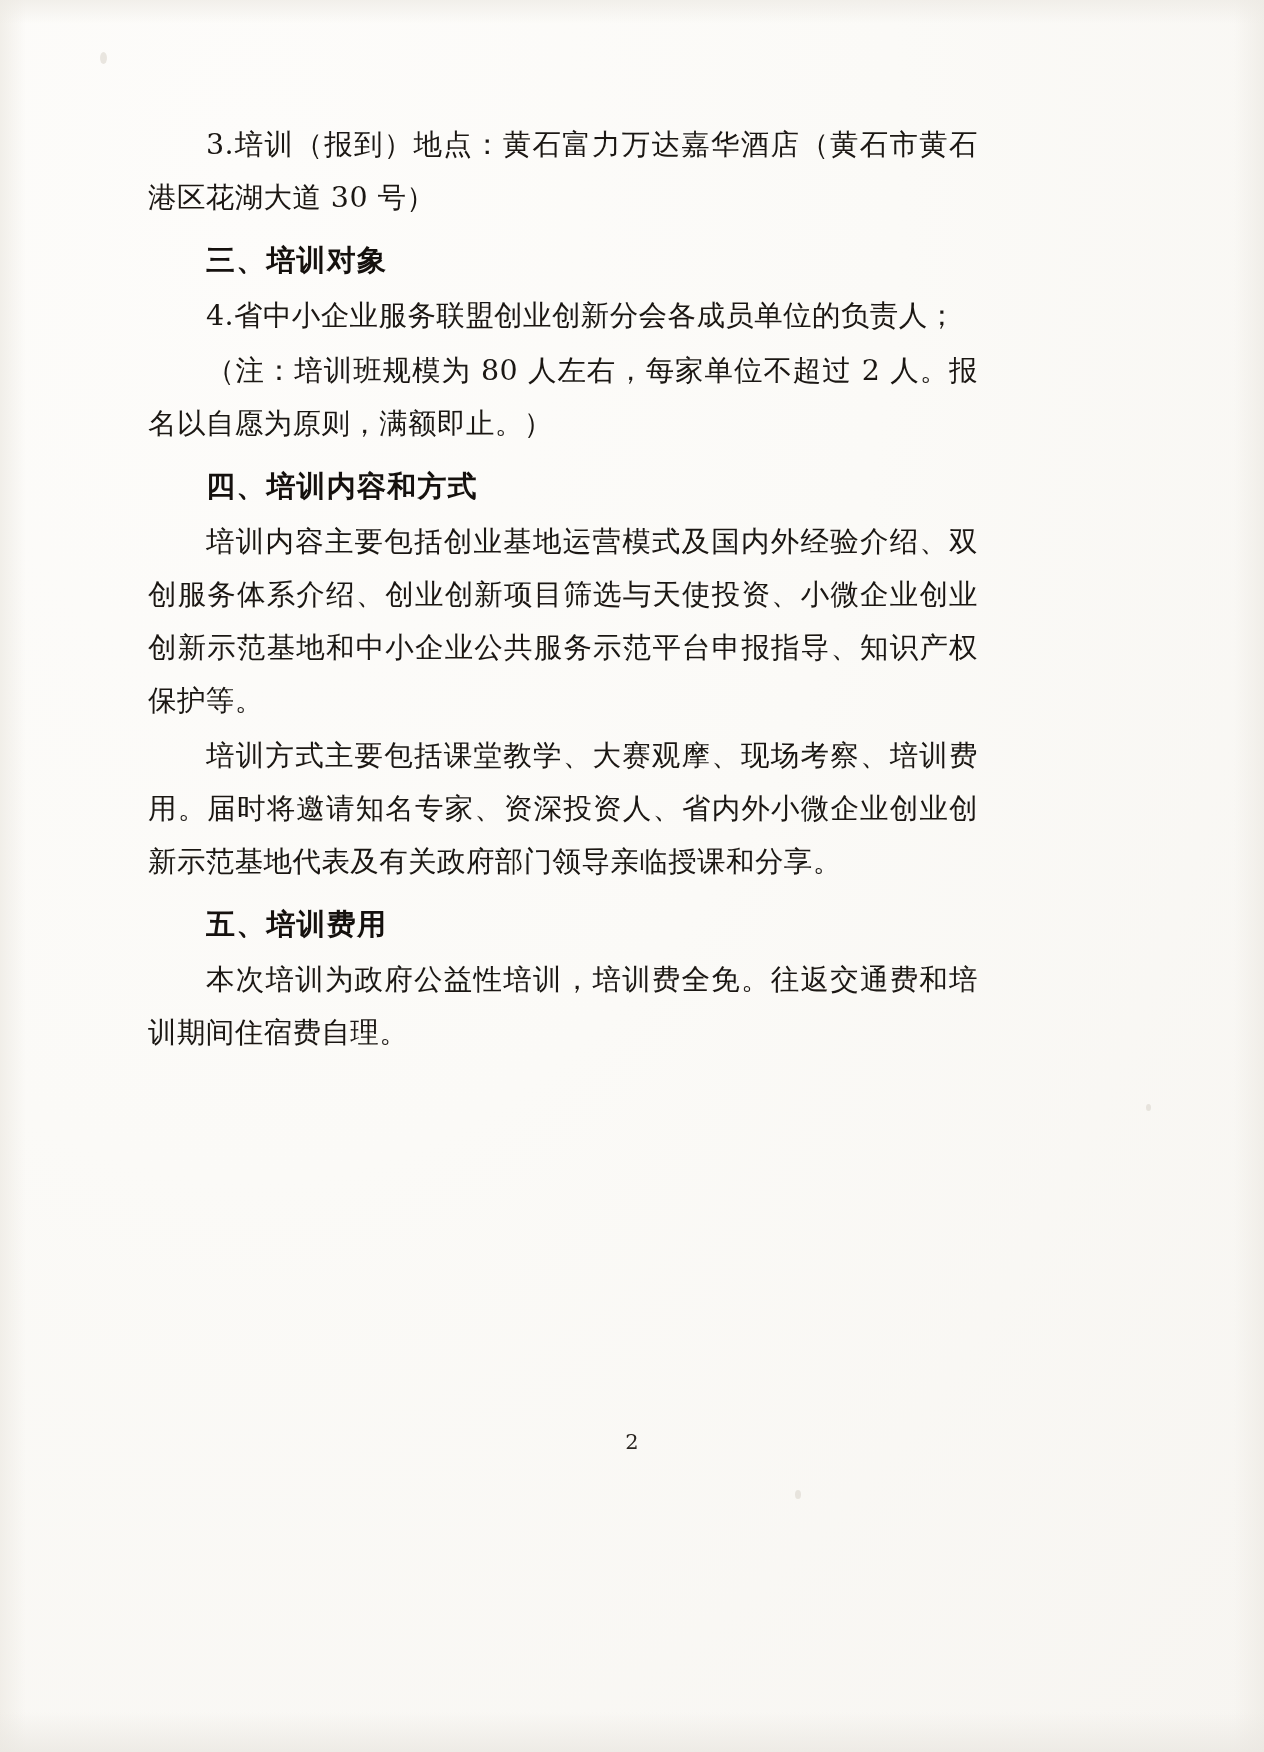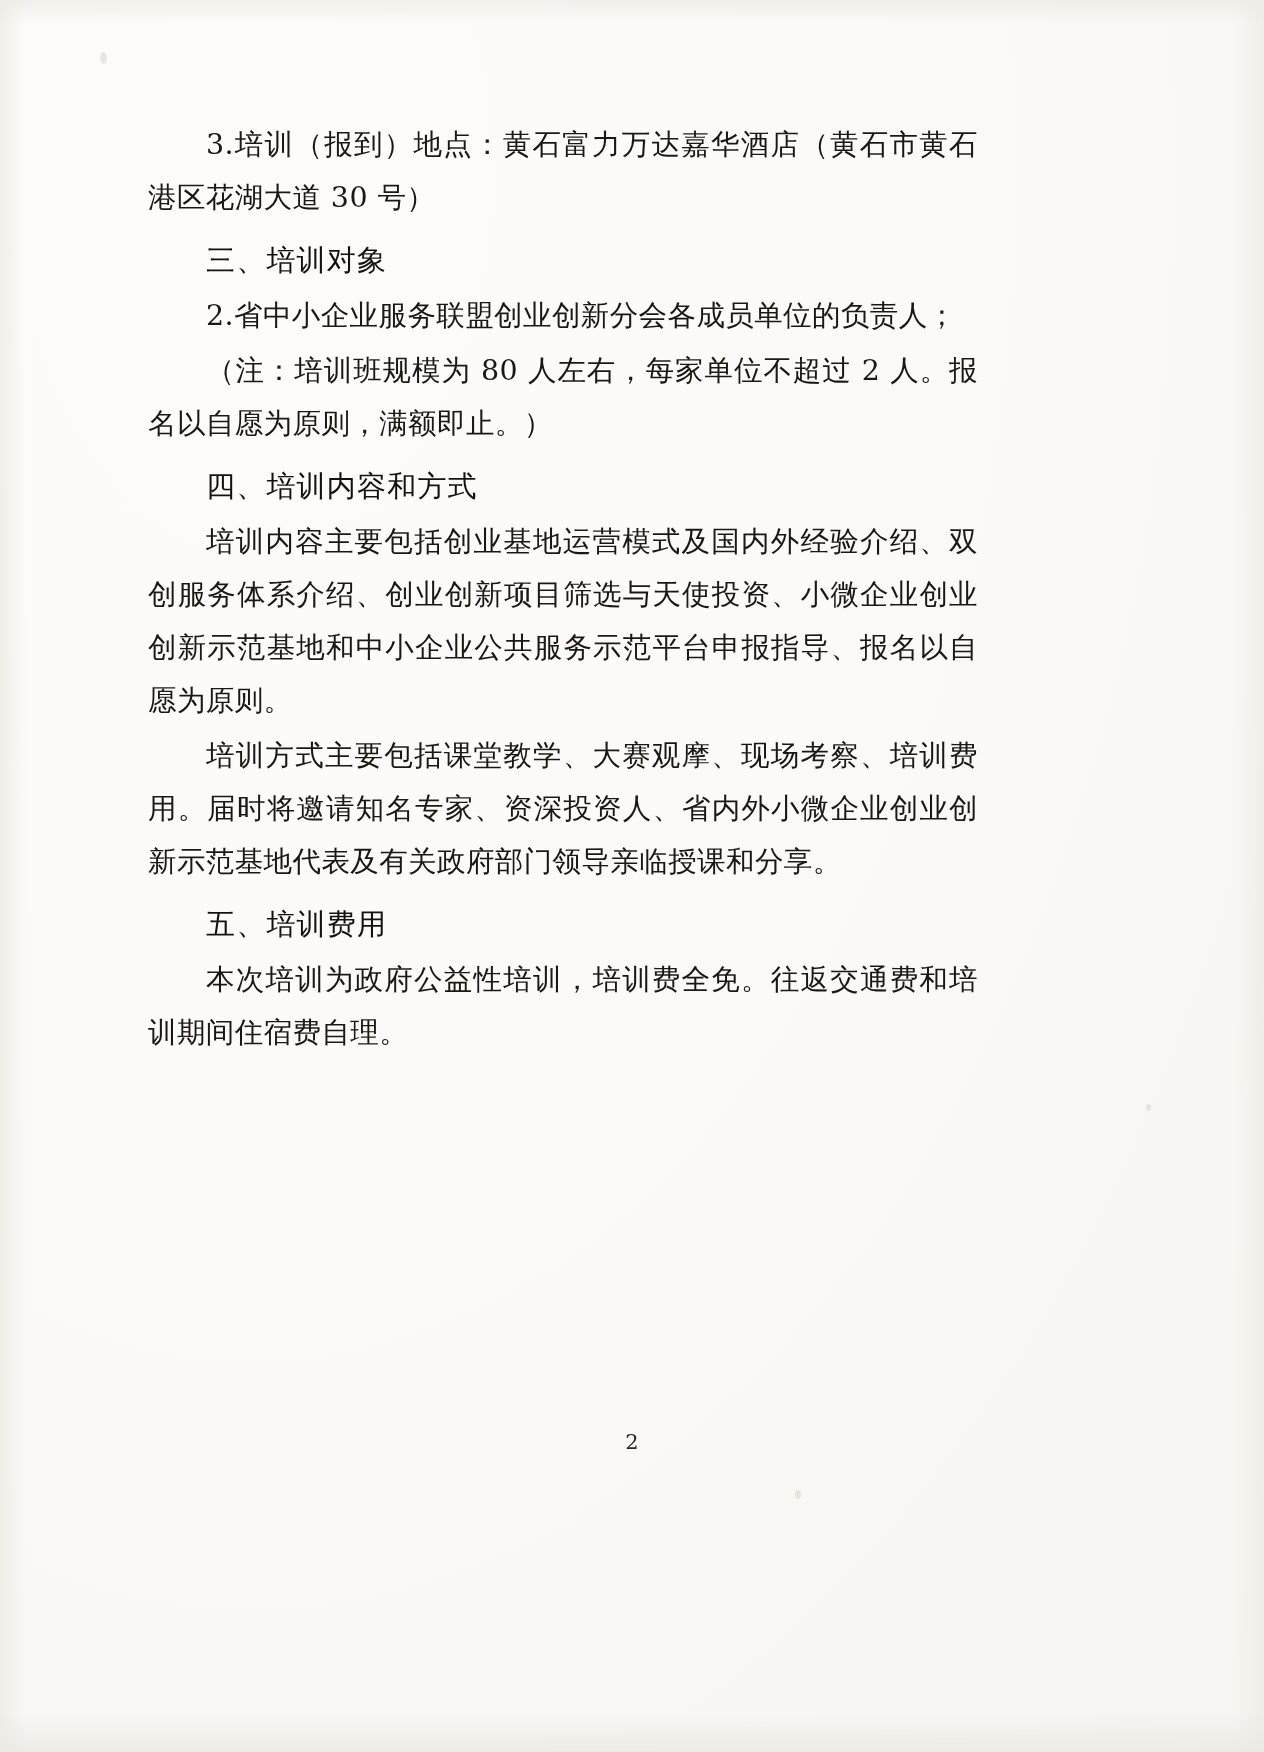--- a/index.html
+++ b/index.html
@@ -68,21 +68,21 @@
     color: #1b1713;
     text-align: justify;
     text-justify: inter-character;
   }
   p.indent { text-indent: 58px; }
 
   h2 {
     margin: 10px 0 2px 0;
     font-size: 29px;
     line-height: 53px;
-    font-weight: normal;
+    font-weight: bold;
     font-family: "DejaVu Sans", sans-serif;
     letter-spacing: 1.2px;
     text-indent: 58px;
     color: #15110e;
   }
 
   .page-number {
     position: absolute;
     left: 0;
     right: 0;
@@ -107,28 +107,28 @@
   <div class="speck" style="left:1146px; top:1104px; width:5px; height:7px;"></div>
 
   <div class="content">
 
 
     <p class="indent">3.培训（报到）地点：黄石富力万达嘉华酒店（黄石市黄石港区花湖大道 30 号）</p>
 
     <h2>三、培训对象</h2>
 
 
-    <p class="indent">2.省中小企业服务联盟创业创新分会各成员单位的负责人；</p>
+    <p class="indent">4.省中小企业服务联盟创业创新分会各成员单位的负责人；</p>
 
 
     <p class="indent">（注：培训班规模为 80 人左右，每家单位不超过 2 人。报名以自愿为原则，满额即止。）</p>
 
     <h2>四、培训内容和方式</h2>
 
-    <p class="indent">培训内容主要包括创业基地运营模式及国内外经验介绍、双创服务体系介绍、创业创新项目筛选与天使投资、小微企业创业创新示范基地和中小企业公共服务示范平台申报指导、报名以自愿为原则。</p>
+    <p class="indent">培训内容主要包括创业基地运营模式及国内外经验介绍、双创服务体系介绍、创业创新项目筛选与天使投资、小微企业创业创新示范基地和中小企业公共服务示范平台申报指导、知识产权保护等。</p>
 
     <p class="indent">培训方式主要包括课堂教学、大赛观摩、现场考察、培训费用。届时将邀请知名专家、资深投资人、省内外小微企业创业创新示范基地代表及有关政府部门领导亲临授课和分享。</p>
 
     <h2>五、培训费用</h2>
 
     <p class="indent">本次培训为政府公益性培训，培训费全免。往返交通费和培训期间住宿费自理。</p>
 
   </div>
 
   <div class="page-number">2</div>

